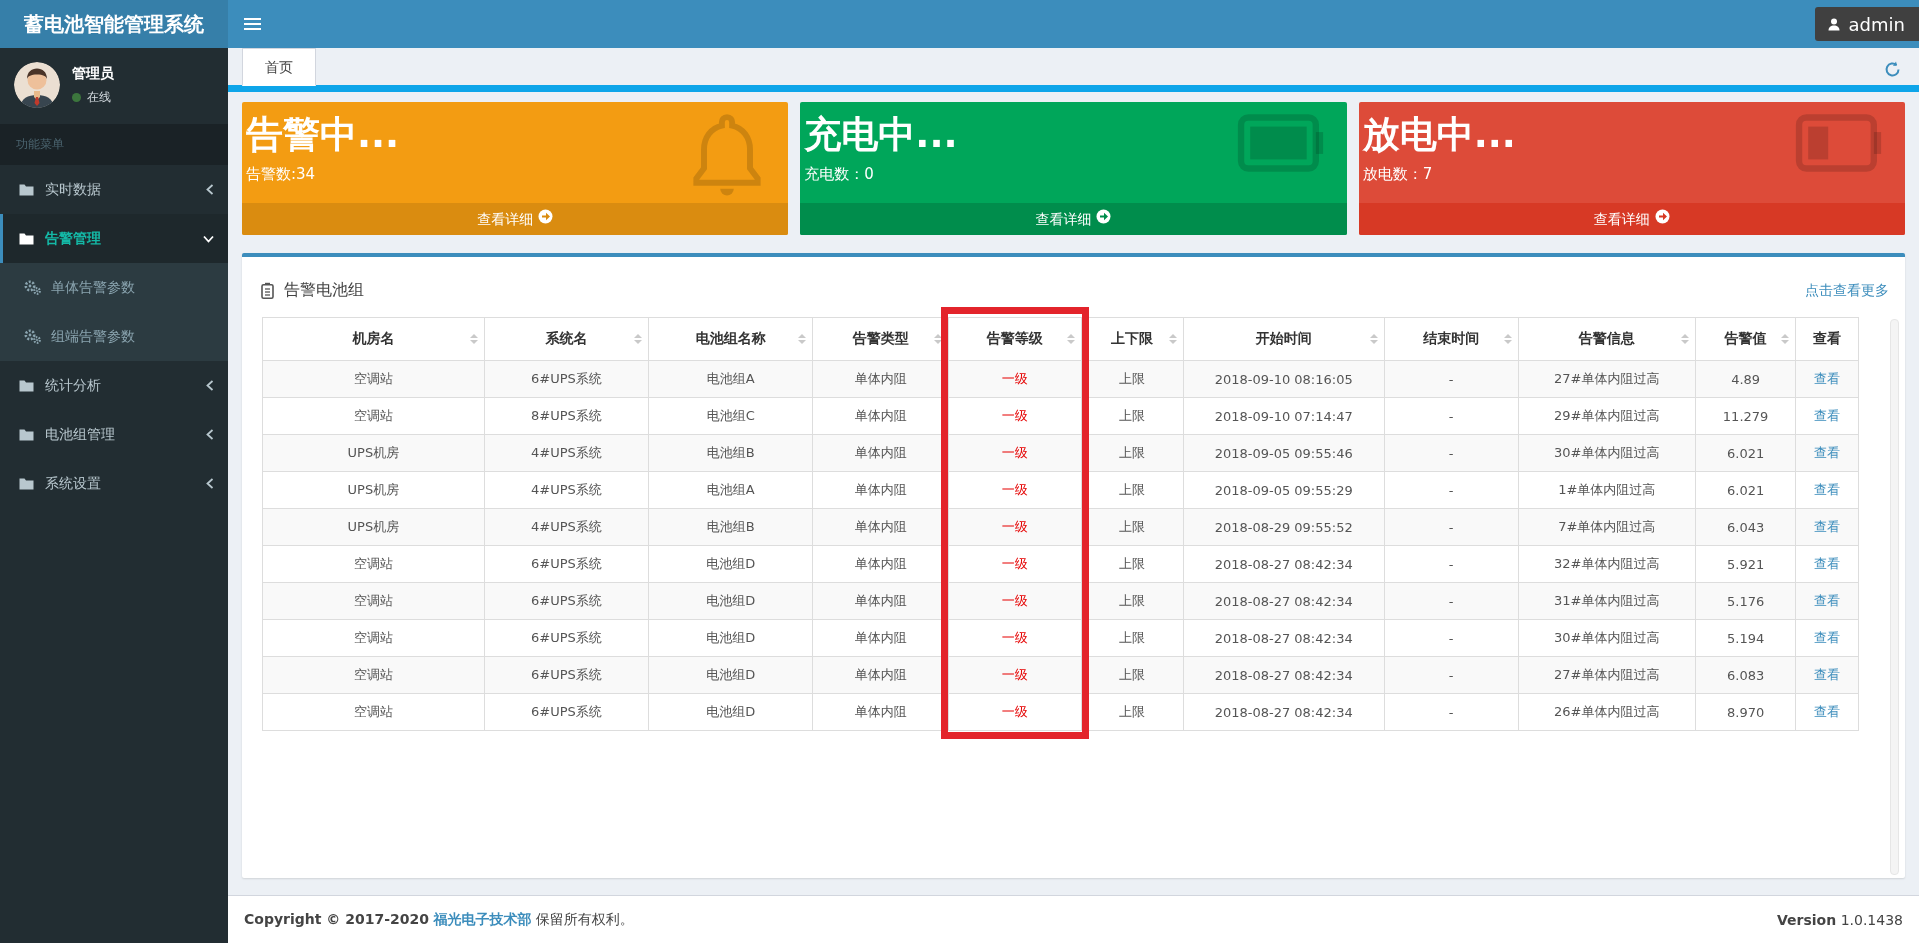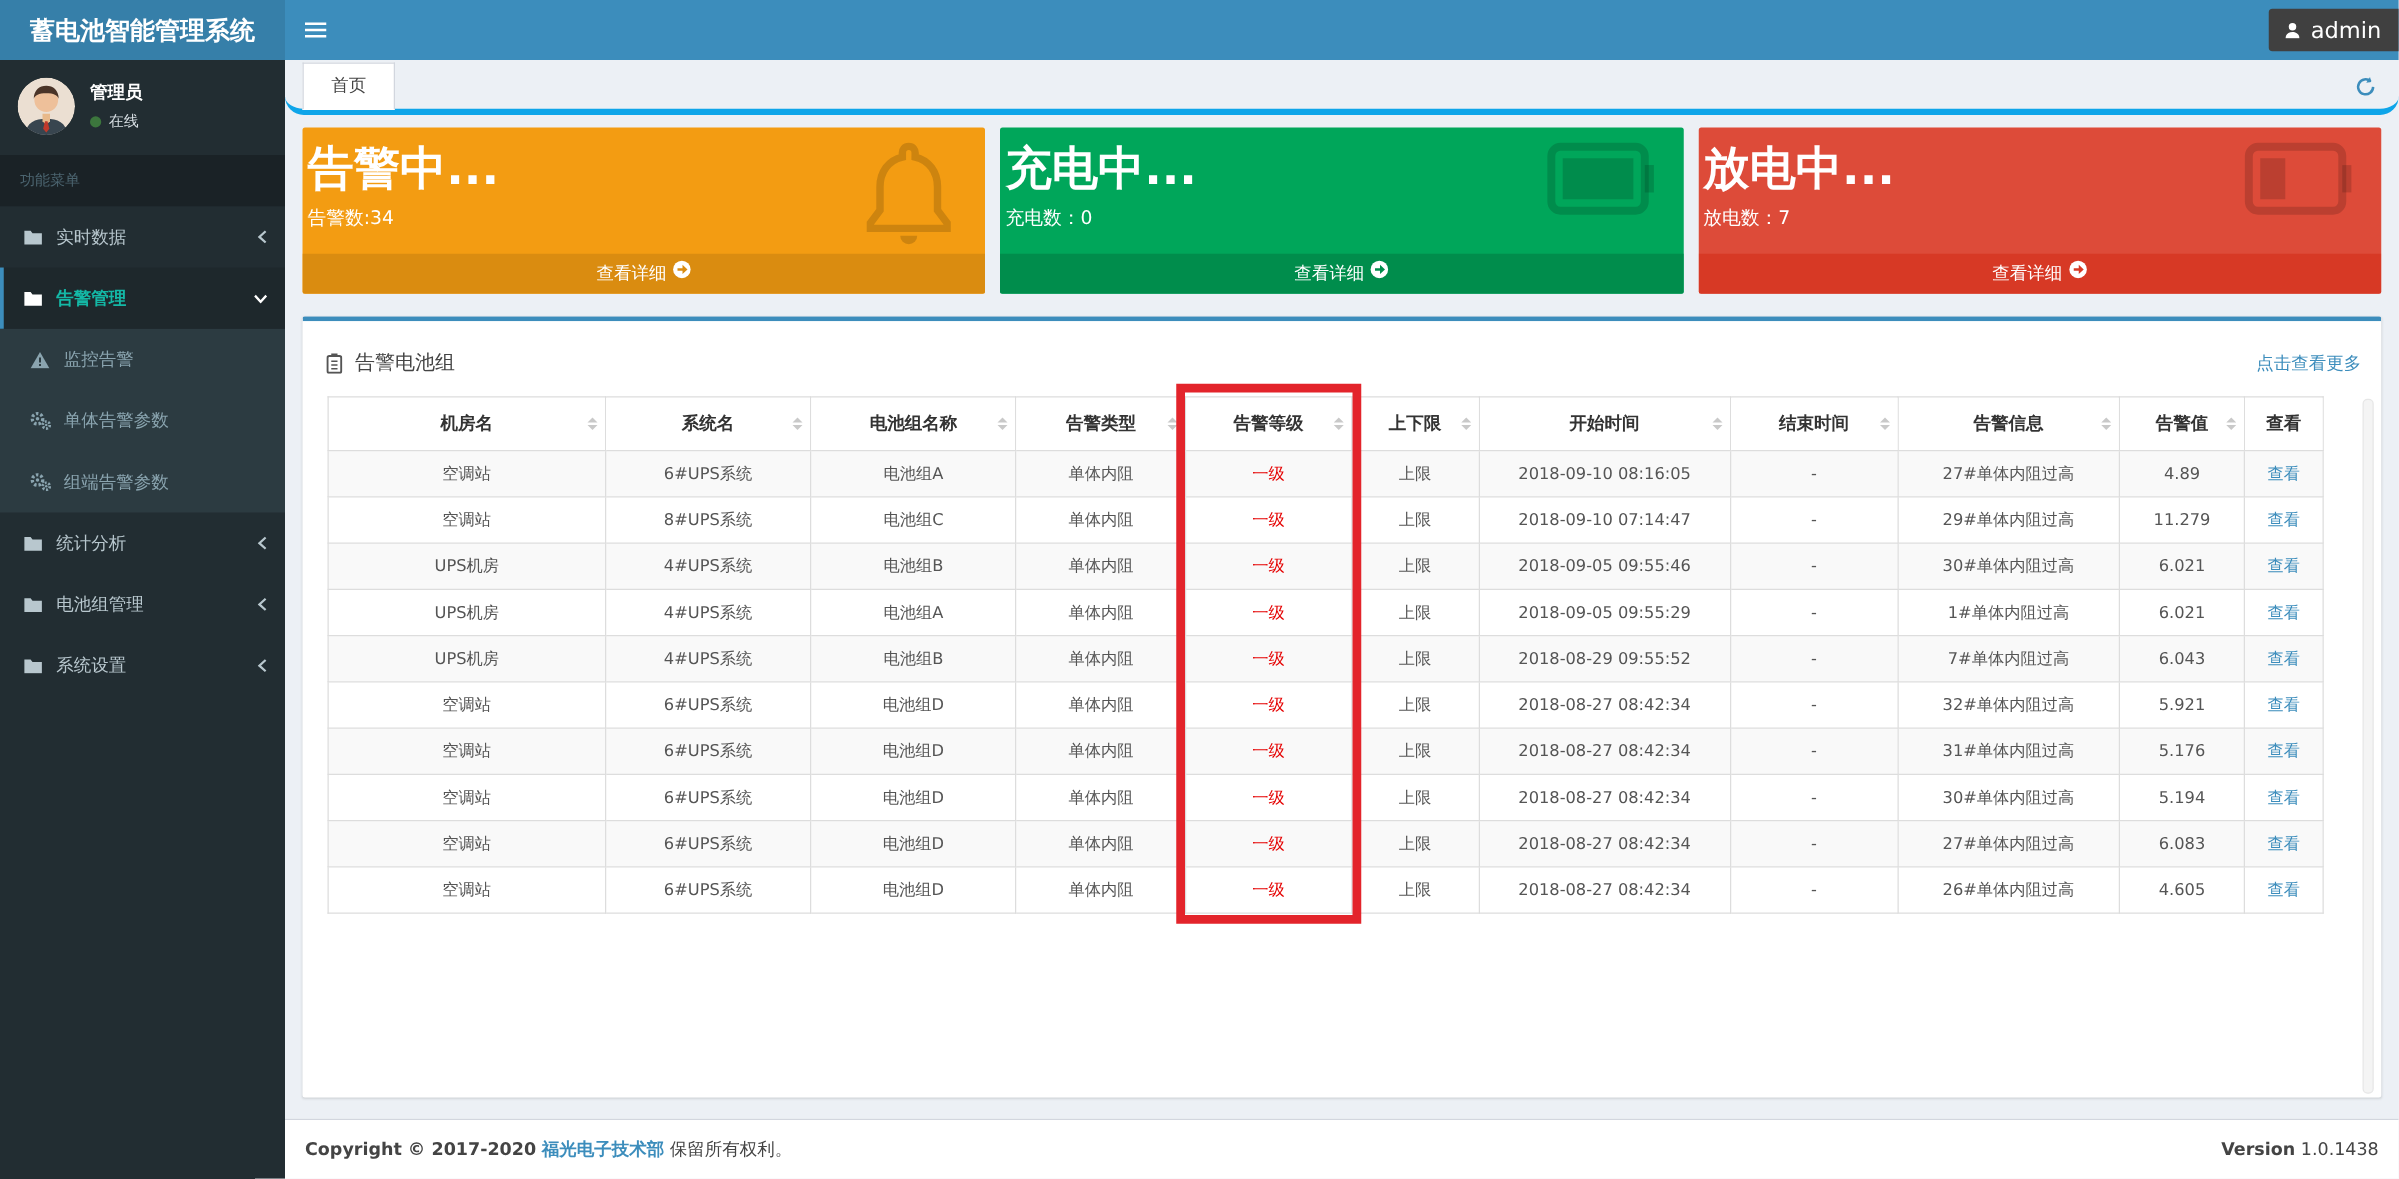--- a/index.html
+++ b/index.html
@@ -29,21 +29,21 @@
   .menu-item { position:relative; display:flex; align-items:center; gap:10px; height:49px; padding:0 14px;
                color:#b8c7ce; font-size:14px; cursor:pointer; border-left:3px solid transparent; }
   .menu-item.active { background:#1e282c; color:#14b8a6; border-left-color:#3c8dbc;font-weight:bold; }
   .menu-item .chev { margin-left:auto; display:flex; }
   .submenu { list-style:none; background:#2c3b41; }
   .submenu .menu-item { color:#8aa4af; border-left:3px solid transparent; height:49px; padding-left:20px; }
   .icon-box { width:18px; display:flex; justify-content:center; flex:0 0 18px; }
 
   
   .content-wrapper { position:absolute; left:228px; top:48px; right:0; bottom:48px; background:#ecf0f5; }
-  .tabbar { position:relative; height:44px; border-bottom:5px solid #0ea5e9;border-radius:15px; }
+  .tabbar { position:relative; height:44px; border-bottom:7px solid #0ea5e9; }
   .tab { position:absolute; left:14px; bottom:-1px; height:38px; background:#fff; border:1px solid #d2d6de;
          border-bottom-color:#fff; padding:0 22px; line-height:36px; font-size:14px; color:#444; cursor:pointer; }
   .refresh-btn { position:absolute; right:18px; top:13px; cursor:pointer; }
 
   .cards { display:flex; gap:12px; padding:10px 14px 0 14px; }
   .small-box { position:relative; flex:1; height:133px; color:#fff; border-radius:2px; overflow:hidden; cursor:default; }
   .small-box .inner { padding:12px 4px; position:relative; z-index:2; }
   .small-box h3 { font-size:37px; font-weight:bold; line-height:1.15; white-space:nowrap; }
   .small-box p { font-size:15px; margin-top:8px; }
   .small-box .ghost-icon { position:absolute; right:18px; top:10px; z-index:1; opacity:.85; }
@@ -147,32 +147,20 @@
             </svg>
           </span>
        <span>告警管理</span>
        <span class="chev">
             <svg width="11" height="8" viewBox="0 0 11 8">
               <polyline points="1,1.5 5.5,6.5 10,1.5" fill="none" stroke="#fff" stroke-width="1.8"></polyline>
             </svg>
           </span>
      </div>
         <ul class="submenu">
-          <li>
-            <div class="menu-item">
-           <span class="icon-box">
-                <svg width="16" height="14" viewBox="0 0 16 14">
-                  <path d="M8 0.5l7.5 13h-15z" fill="#8aa4af"></path>
-                  <rect x="7.2" y="5" width="1.6" height="4" fill="#2c3b41"></rect>
-                  <rect x="7.2" y="10.2" width="1.6" height="1.6" fill="#2c3b41"></rect>
-                </svg>
-              </span>
-           <span>监控告警</span>
-         </div>
-          </li>
           <li>
             <div class="menu-item">
            <span class="icon-box">
                 <svg width="17" height="15" viewBox="0 0 17 15">
                   <circle cx="6" cy="6" r="4.2" fill="none" stroke="#8aa4af" stroke-width="2.6" stroke-dasharray="2 1.6"></circle>
                   <circle cx="6" cy="6" r="1.4" fill="#8aa4af"></circle>
                   <circle cx="13" cy="11" r="2.8" fill="none" stroke="#8aa4af" stroke-width="2.2" stroke-dasharray="1.6 1.3"></circle>
                   <circle cx="13" cy="11" r="1" fill="#8aa4af"></circle>
                 </svg>
               </span>
@@ -504,21 +492,21 @@
             <tr>
               <td>空调站</td>
               <td>6#UPS系统</td>
               <td>电池组D</td>
               <td>单体内阻</td>
               <td><span class="lvl">一级</span></td>
               <td>上限</td>
               <td>2018-08-27 08:42:34</td>
               <td>-</td>
               <td>26#单体内阻过高</td>
-              <td>4.605</td>
+              <td>8.970</td>
               <td><a class="view-link">查看</a></td>
             </tr>
           </tbody>
       </table>
       <div class="red-box" id="redbox" style="left: 679px; top: -10px; width: 148px; height: 432px;"></div>
       <div class="scroll-track"></div>
     </div>
   </div>
 </div>
 

